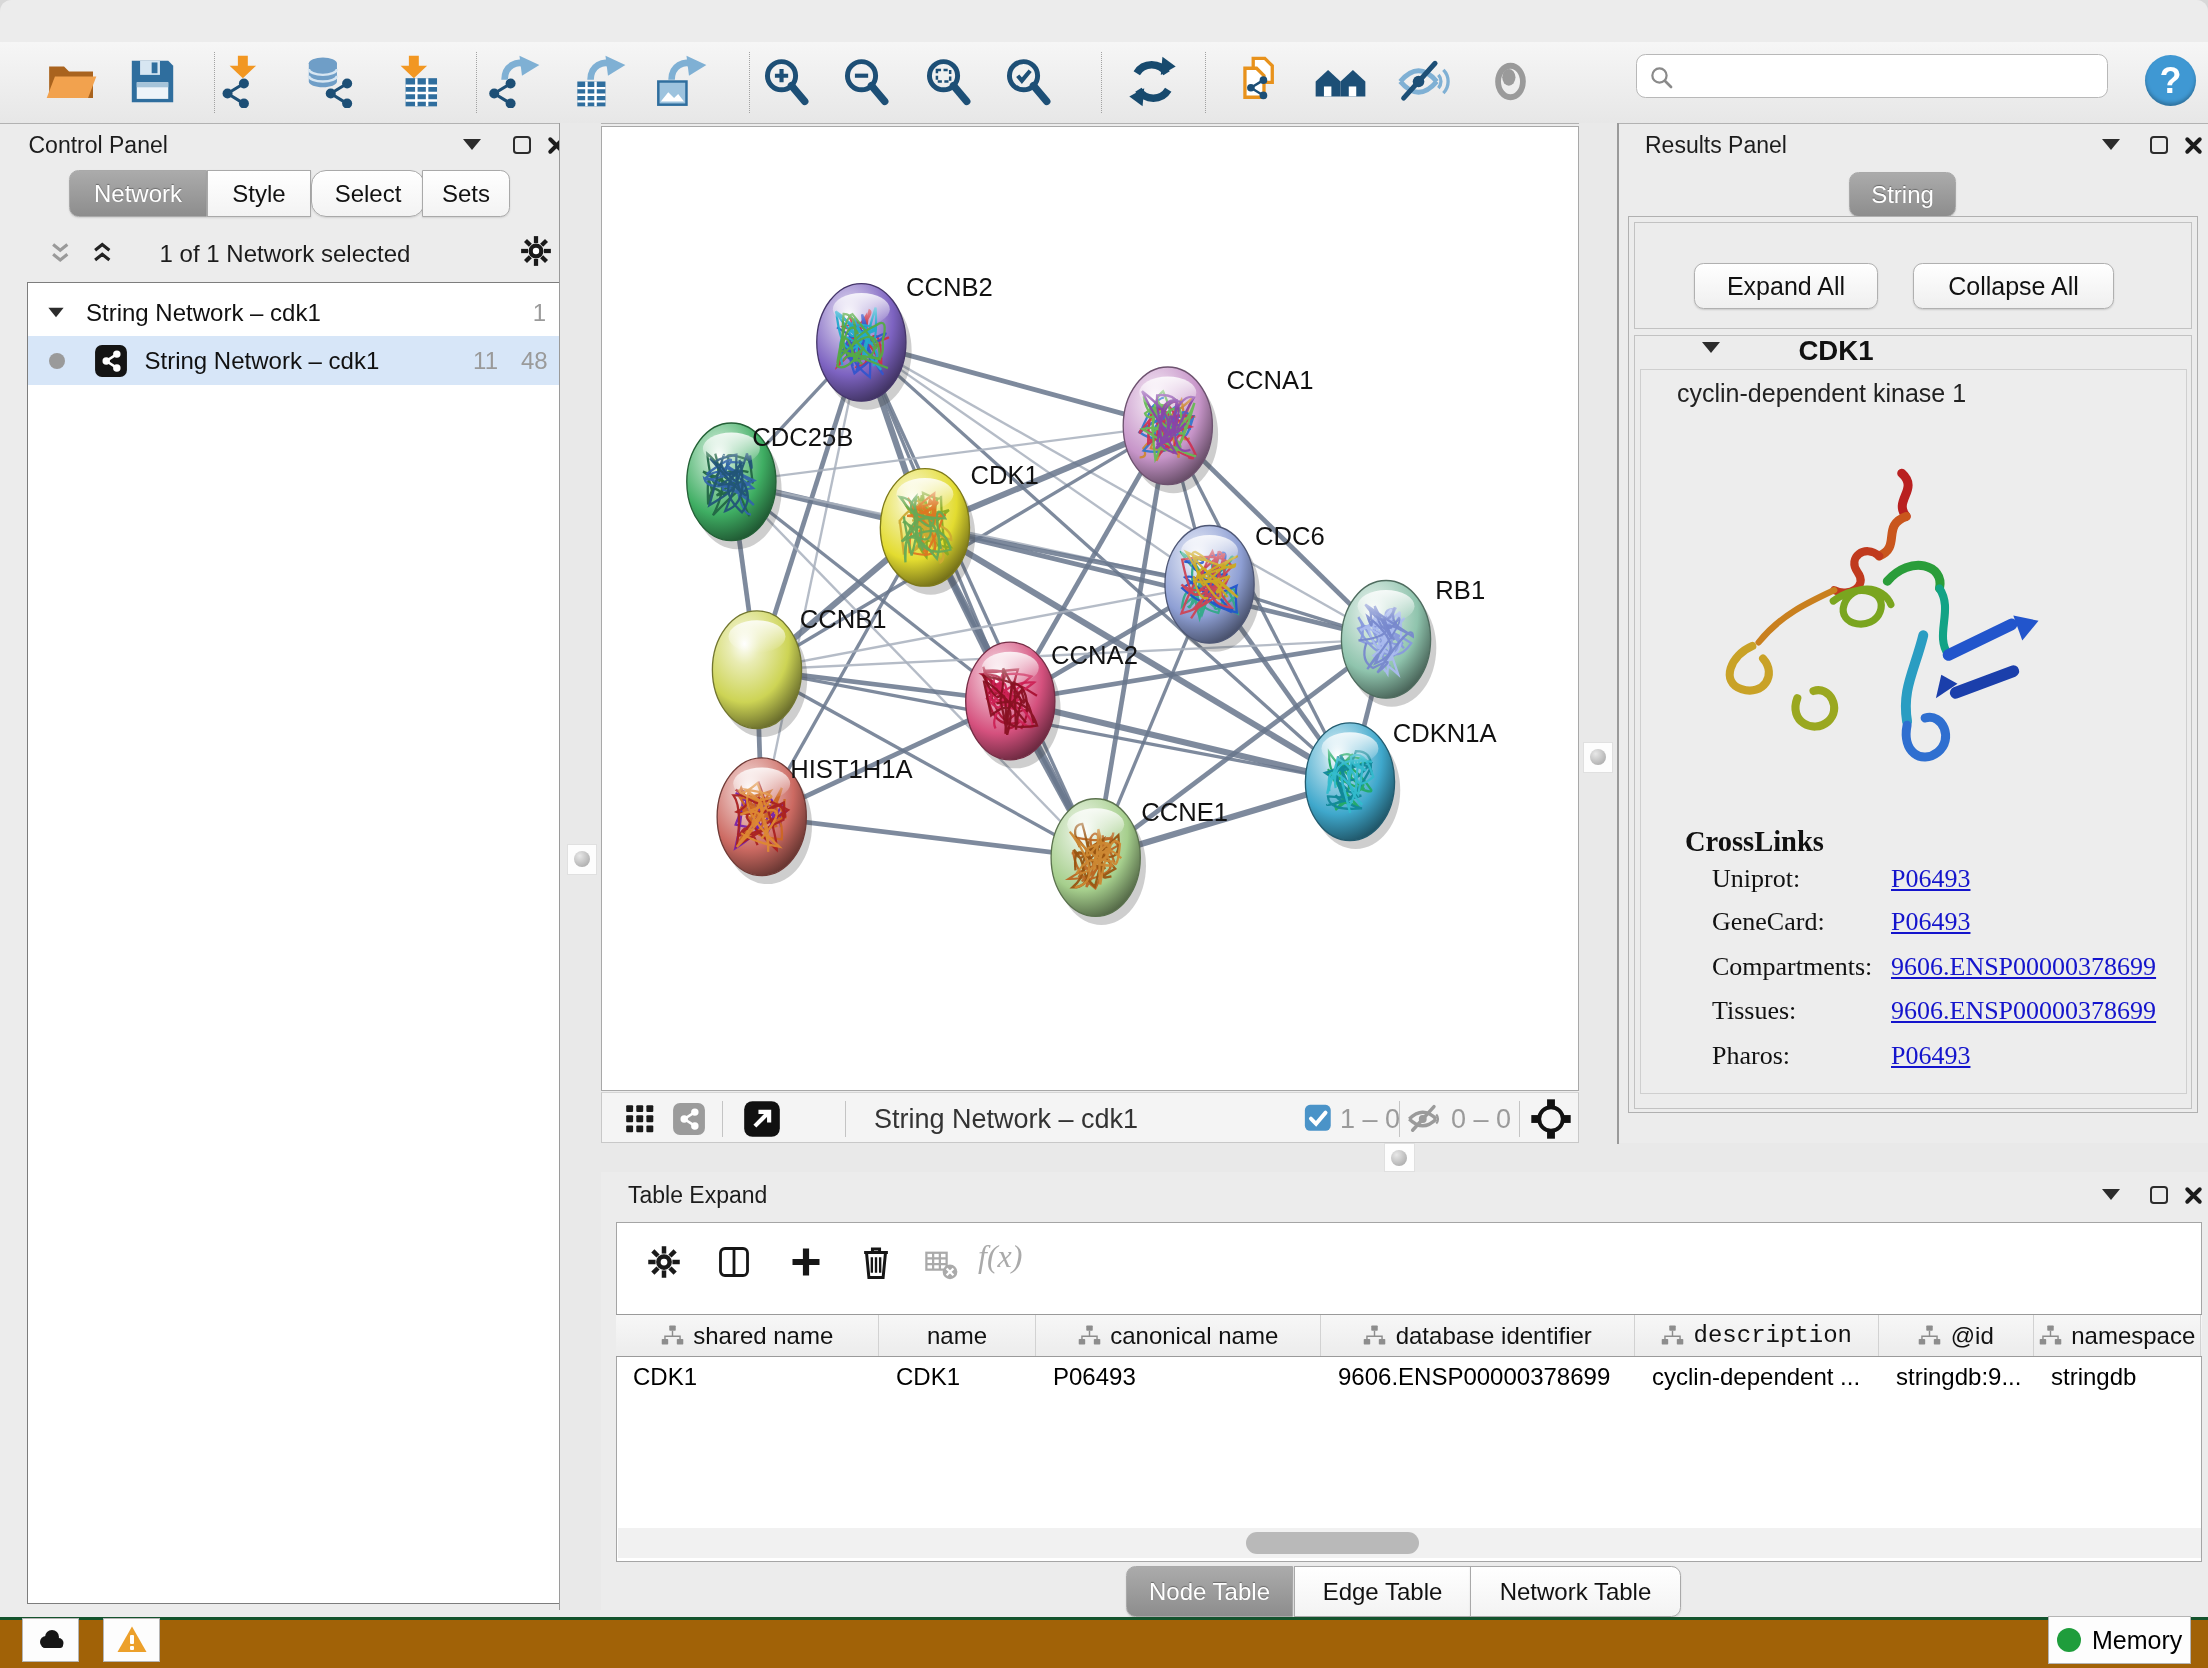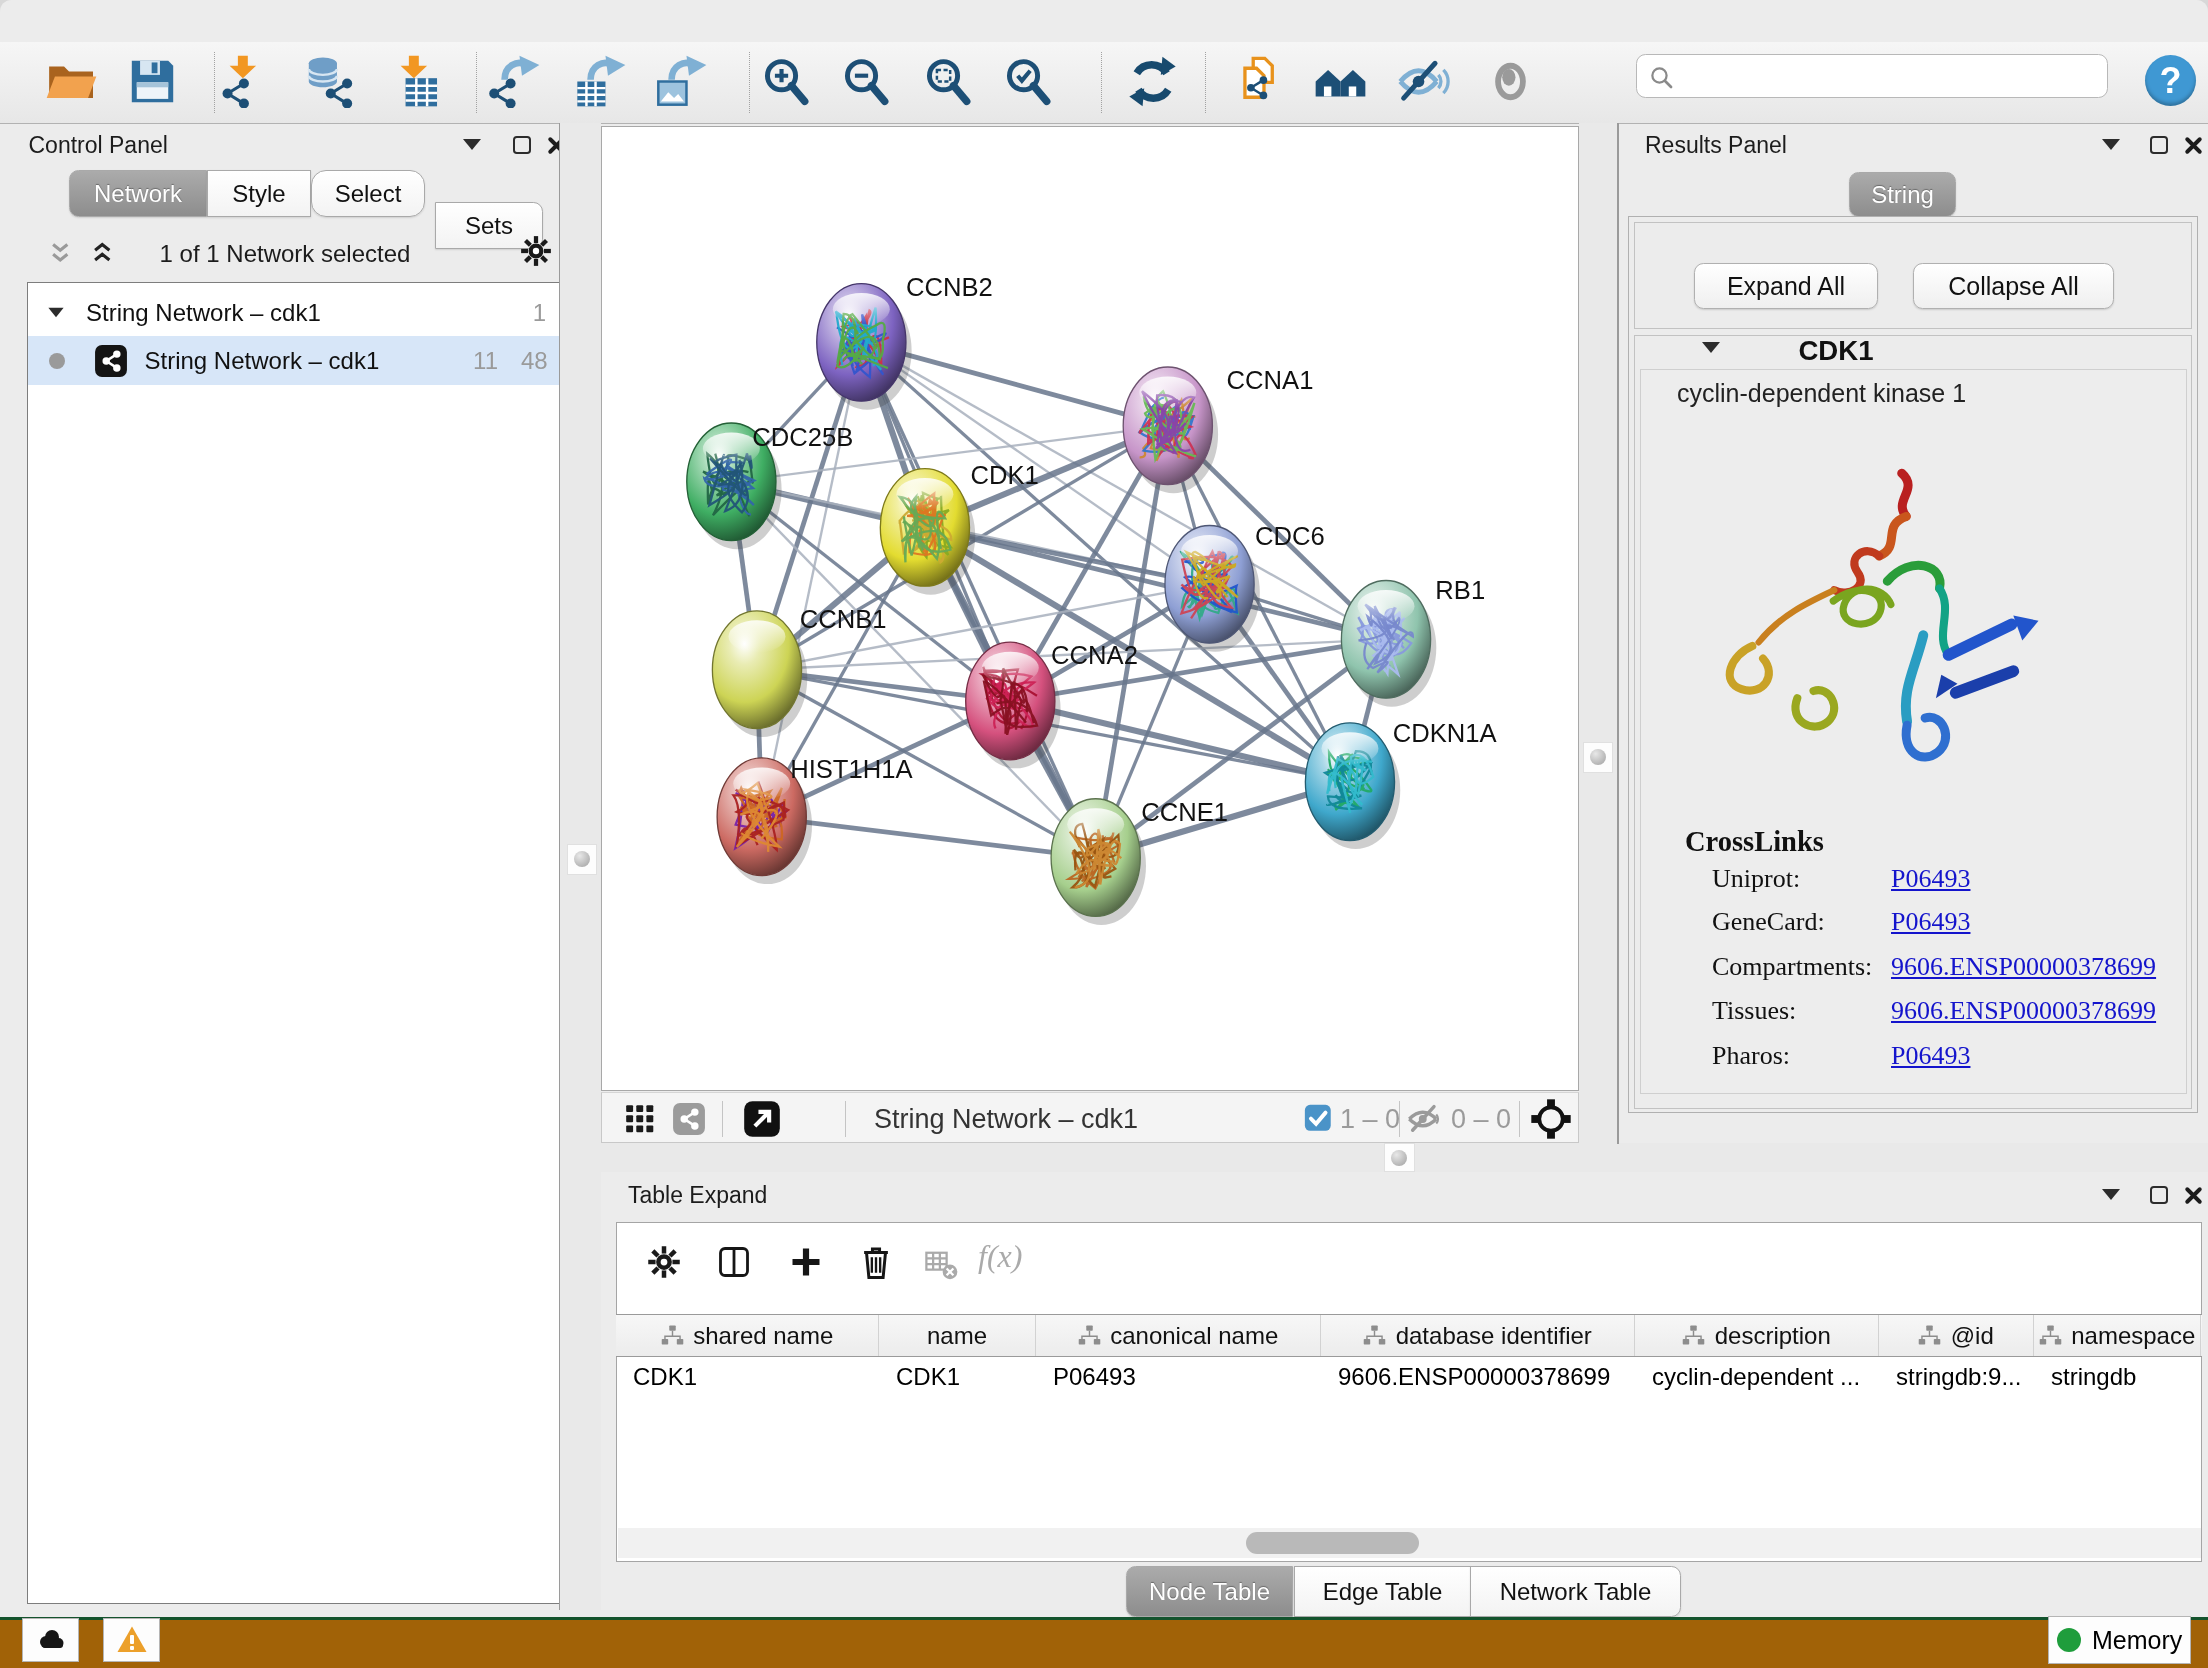--- a/index.html
+++ b/index.html
@@ -205,21 +205,21 @@
   <div class="abs wsq" style="left:513px;top:136px"></div>
   <span class="abs icon" style="left:544px;top:133px;width:25px;height:25px">
       <svg viewBox="0 0 64 64">
         <path d="M16 16l32 32M48 16L16 48" stroke="#1c1c1c" stroke-width="10" stroke-linecap="round"></path>
       </svg>
     </span>
   <div id="cp-tabs">
       <div class="tab sel" style="left: 69px; top: 170px; width: 138px; height: 47px; border-radius: 9.5px 0px 0px 9.5px;">Network</div>
       <div class="tab" style="left: 207px; top: 170px; width: 104px; height: 47px;">Style</div>
       <div class="tab" style="left: 311px; top: 170px; width: 114px; height: 47px; border-radius: 15px;">Select</div>
-      <div class="tab" style="left: 435px; top: 170px; width: 108px; height: 47px; border-radius: 0px 9.5px 9.5px 0px; margin-top: 32px;">Sets</div>
+      <div class="tab" style="left: 422px; top: 170px; width: 88px; height: 47px; border-radius: 0px 9.5px 9.5px 0px;">Sets</div>
     </div>
 
   <span class="abs icon" style="left:46px;top:240px;width:28.5px;height:28.5px">
       <svg viewBox="0 0 64 64">
         <path d="M16 10l16 13 16-13M16 32l16 13 16-13" stroke="#9a9a9a" stroke-width="7" fill="none"></path>
       </svg>
     </span>
   <span class="abs icon" style="left:88px;top:240px;width:28.5px;height:28.5px">
       <svg viewBox="0 0 64 64">
         <path d="M16 23L32 10l16 13M16 45L32 32l16 13" stroke="#222" stroke-width="7" fill="none"></path>
@@ -817,21 +817,21 @@
             <g fill="#8d8d8d">
               <rect x="23" y="4" width="18" height="15" rx="2"></rect>
               <rect x="2" y="42" width="18" height="15" rx="2"></rect>
               <rect x="44" y="42" width="18" height="15" rx="2"></rect>
             </g>
             <path d="M32 19v15M11 42v-8h42v8" stroke="#8d8d8d" stroke-width="4" fill="none"></path>
           </svg>
         </span>
         <span>database identifier</span>
       </div>
-      <div class="th" style="width: 244px;">
+      <div class="th" style="width: 244px; font-family: Liberation Mono, monospace;">
         <span class="icon" style="width: 23px; height: 23px;">
           <svg viewBox="0 0 64 64">
             <g fill="#8d8d8d">
               <rect x="23" y="4" width="18" height="15" rx="2"></rect>
               <rect x="2" y="42" width="18" height="15" rx="2"></rect>
               <rect x="44" y="42" width="18" height="15" rx="2"></rect>
             </g>
             <path d="M32 19v15M11 42v-8h42v8" stroke="#8d8d8d" stroke-width="4" fill="none"></path>
           </svg>
         </span>

